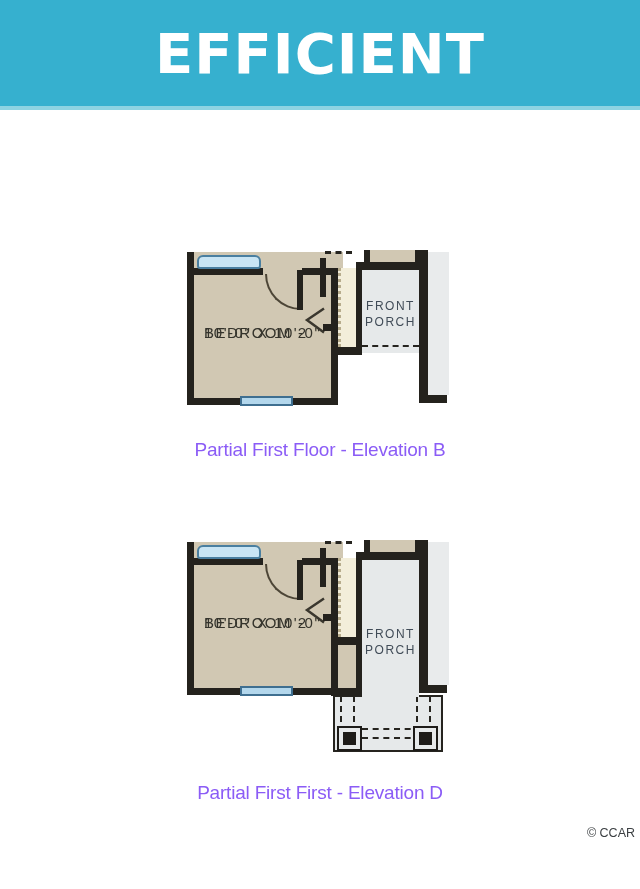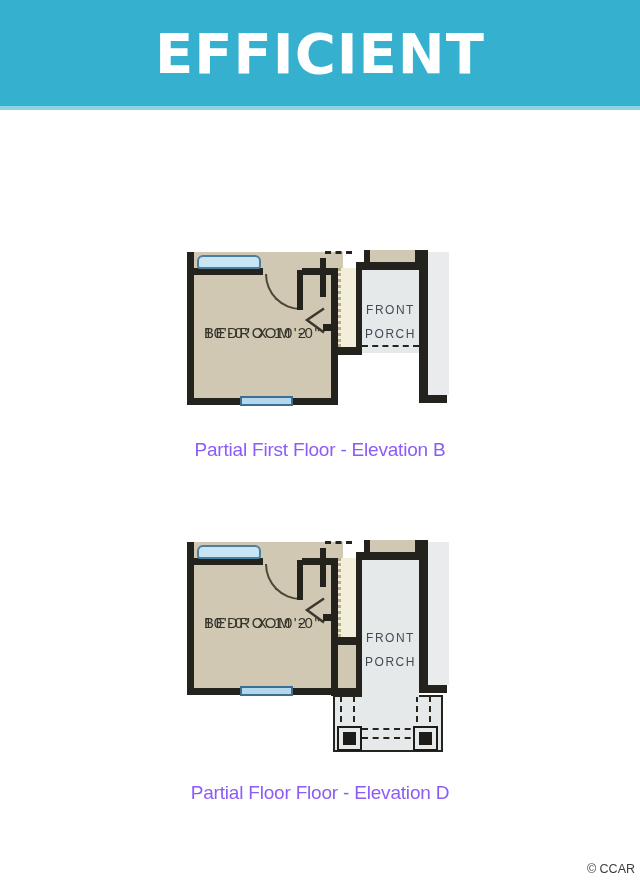--- a/index.html
+++ b/index.html
@@ -45,21 +45,21 @@
   .flank-l{left:179px;top:0;width:6px;height:20px;}
   .flank-r{left:230px;top:0;width:13px;height:20px;}
   .porch-topwall{left:171px;top:12px;width:72px;height:8px;}
   .rwall{left:234px;top:2px;width:9px;height:143px;}
   .rstrip{left:243px;top:2px;width:21px;height:143px;background:#e9ebec;}
   .rfoot{left:234px;top:145px;width:28px;height:8px;}
 
   .room-label{left:19px;top:74px;color:#35342c;font-size:15px;letter-spacing:1.5px;
               line-height:18px;white-space:nowrap;}
   .porch-label{left:177px;width:57px;text-align:center;color:#414c58;font-size:12px;
-               letter-spacing:1.5px;line-height:24px;}
+               letter-spacing:1.5px;line-height:16px;}
   .planB .porch-label{top:48px;}
   .planD .porch-label{top:86px;}
 
   
   .planD .porch-lwall{height:143px;}
   .planD .porch{height:137px;}
   .planD .rwall{height:150px;}
   .planD .rstrip{height:143px;}
   .patch{left:150px;top:101px;width:21px;height:47px;background:#d1c8b3;}
   .bwall-ext{left:146px;top:148px;width:31px;height:8px;}
@@ -69,21 +69,21 @@
   .ehdash{left:177px;width:70px;height:0;border-top:2px dashed #26241f;}
   .eh1{top:188px;} .eh2{top:197px;}
   .col{top:186px;width:25px;height:25px;border:2px solid #1d1b18;background:#e6e9ea;}
   .col:after{content:"";position:absolute;left:4px;top:4px;right:4px;bottom:4px;background:#1d1b18;}
   .col-l{left:152px;} .col-r{left:228px;}
 
   
   .caption{position:absolute;left:0;width:640px;text-align:center;color:#8b5cf6;
            font-size:19px;letter-spacing:-0.2px;}
   .capB{top:439px;} .capD{top:782px;}
-  .watermark{position:absolute;right:5px;top:862px;color:#3c4043;font-size:12.5px;margin-left:24px;}
+  .watermark{position:absolute;right:5px;top:826px;color:#3c4043;font-size:12.5px;margin-left:24px;}
 </style>
 </head>
 <body>
 
 <div class="page">
 
   <header class="banner">
     <span class="title">EFFICIENT</span>
     <span class="accent"></span>
   </header>
@@ -163,16 +163,16 @@
     <div class="rstrip"></div>
     <div class="rwall wall"></div>
     <div class="rfoot wall"></div>
     <div class="win-bottom"></div>
     <div class="room-label">
       <div>BEDROOM 2</div>
       <div>10'-0" X 10'-0"</div>
     </div>
     <div class="porch-label">FRONT PORCH</div>
   </section>
-  <div class="caption capD">Partial Floor Floor - Elevation D</div>
+  <div class="caption capD">Partial First First - Elevation D</div>
 
   <div class="watermark">© CCAR</div>
 </div>
 
 </body></html>

